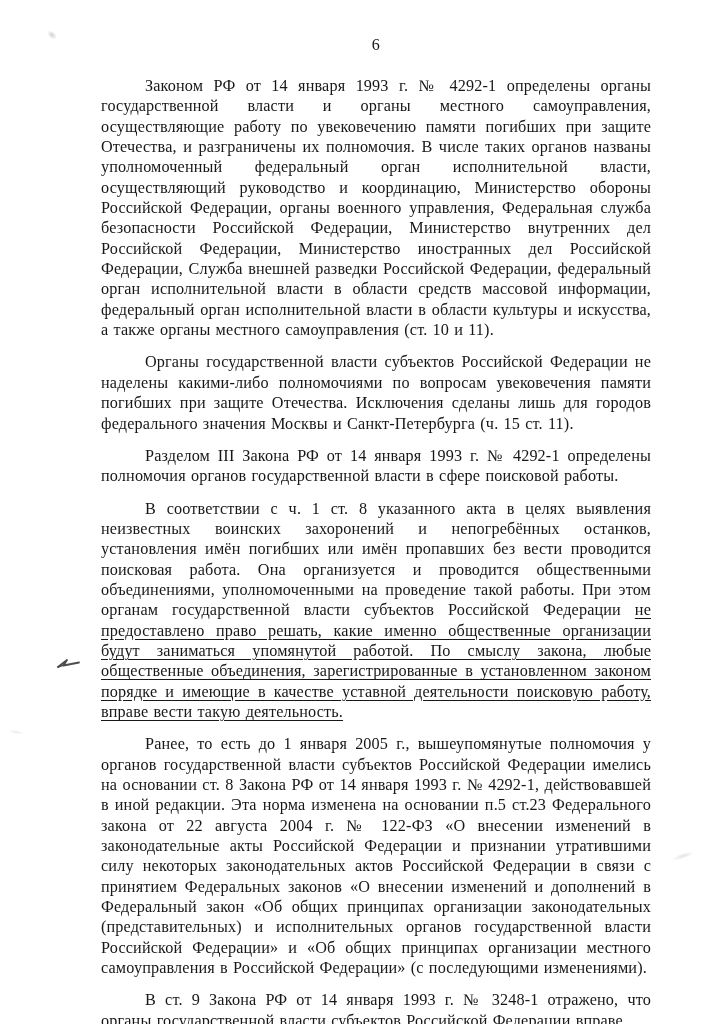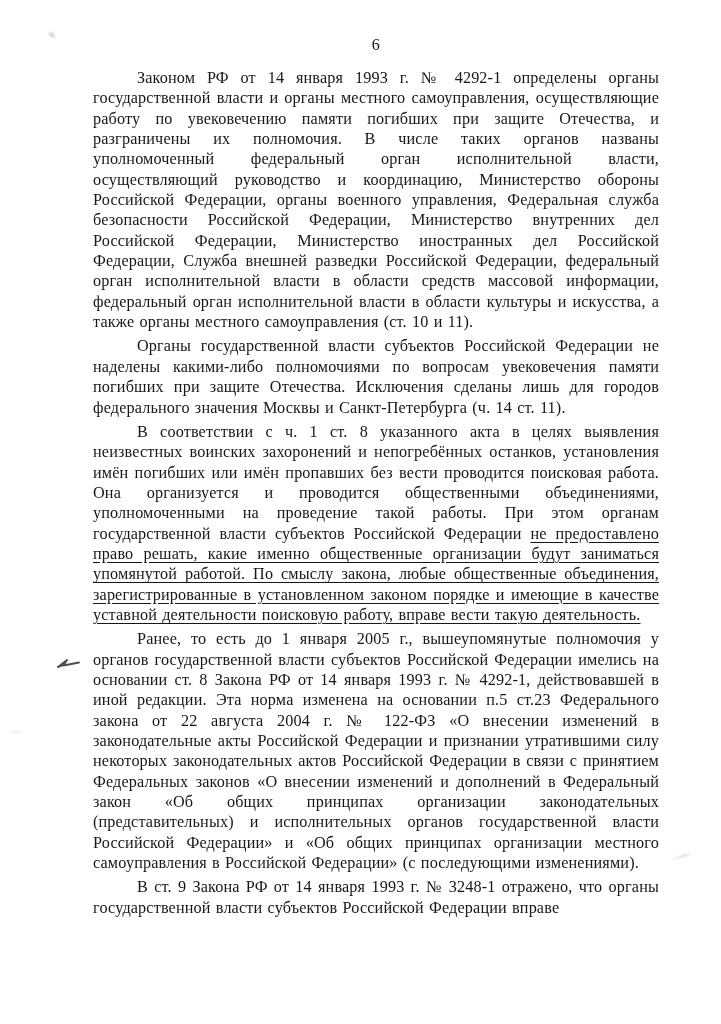--- a/index.html
+++ b/index.html
@@ -32,21 +32,21 @@
     left: 89px;
     width: 574px;
     font-size: 16.2px;
     line-height: 20.35px;
     text-align: justify;
     letter-spacing: 0.15px;
     word-spacing: 1px;
     color: #171717;
   }
   .text-block p {
-    margin: 4px;
+    margin: 12px;
     padding: 0;
     text-indent: 44px;
   }
   .pencil-underline {
     text-decoration-line: underline;
     text-decoration-style: dashed;
     text-decoration-color: #3c3c3c;
     text-decoration-thickness: 1.6px;
     text-underline-offset: 3px;
     text-decoration: underline;
@@ -96,22 +96,23 @@
 <body>
 
 <main class="page">
 
   <div class="page-number">6</div>
 
   <section class="text-block">
 
     <p>Законом РФ от 14 января 1993 г. № 4292-1 определены органы государственной власти и органы местного самоуправления, осуществляющие работу по увековечению памяти погибших при защите Отечества, и разграничены их полномочия. В числе таких органов названы уполномоченный федеральный орган исполнительной власти, осуществляющий руководство и координацию, Министерство обороны Российской Федерации, органы военного управления, Федеральная служба безопасности Российской Федерации, Министерство внутренних дел Российской Федерации, Министерство иностранных дел Российской Федерации, Служба внешней разведки Российской Федерации, федеральный орган исполнительной власти в области средств массовой информации, федеральный орган исполнительной власти в области культуры и искусства, а также органы местного самоуправления (ст. 10 и 11).</p>
 
-    <p>Органы государственной власти субъектов Российской Федерации не наделены какими-либо полномочиями по вопросам увековечения памяти погибших при защите Отечества. Исключения сделаны лишь для городов федерального значения Москвы и Санкт-Петербурга (ч. 14 ст. 11).</p>
+    <p>Органы государственной власти субъектов Российской Федерации не наделены какими-либо полномочиями по вопросам увековечения памяти погибших при защите Отечества. Исключения сделаны лишь для городов федерального значения Москвы и Санкт-Петербурга (ч. 15 ст. 11).</p>
 
+    <p>Разделом III Закона РФ от 14 января 1993 г. № 4292-1 определены полномочия органов государственной власти в сфере поисковой работы.</p>
 
     <p><span>В соответствии с ч. 1 ст. 8 указанного акта в целях выявления неизвестных воинских захоронений и непогребённых останков, установления имён погибших или имён пропавших без вести проводится поисковая работа. Она организуется и проводится общественными объединениями, уполномоченными на проведение такой работы. При этом органам государственной власти субъектов Российской Федерации </span><span class="pencil-underline">не предоставлено право решать, какие именно общественные организации будут заниматься упомянутой работой. По смыслу закона, любые общественные объединения, зарегистрированные в установленном законом порядке и имеющие в качестве уставной деятельности поисковую работу, вправе вести такую деятельность.</span></p>
 
     <p>Ранее, то есть до 1 января 2005 г., вышеупомянутые полномочия у органов государственной власти субъектов Российской Федерации имелись на основании ст. 8 Закона РФ от 14 января 1993 г. № 4292-1, действовавшей в иной редакции. Эта норма изменена на основании п.5 ст.23 Федерального закона от 22 августа 2004 г. № 122-ФЗ «О внесении изменений в законодательные акты Российской Федерации и признании утратившими силу некоторых законодательных актов Российской Федерации в связи с принятием Федеральных законов «О внесении изменений и дополнений в Федеральный закон «Об общих принципах организации законодательных (представительных) и исполнительных органов государственной власти Российской Федерации» и «Об общих принципах организации местного самоуправления в Российской Федерации» (с последующими изменениями).</p>
 
     <p>В ст. 9 Закона РФ от 14 января 1993 г. № 3248-1 отражено, что органы государственной власти субъектов Российской Федерации вправе</p>
 
   </section>
 
   <svg class="pencil-arrow" viewBox="0 0 26 14" xmlns="http://www.w3.org/2000/svg">

